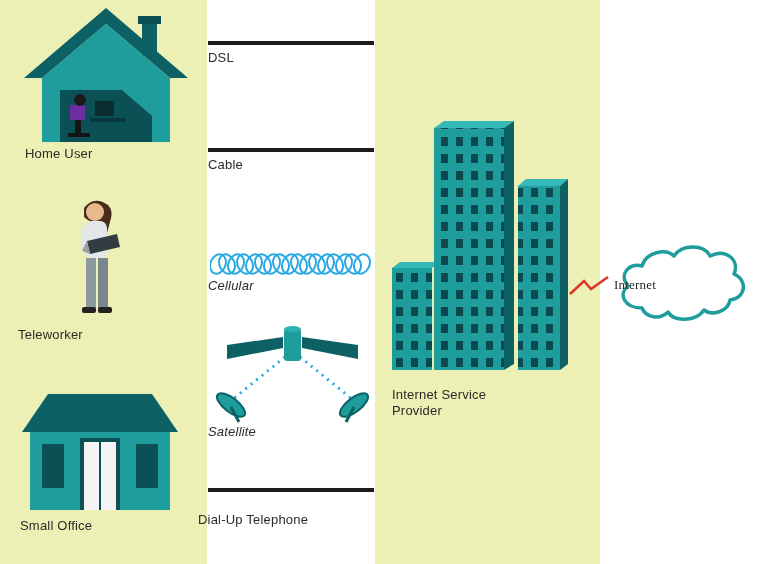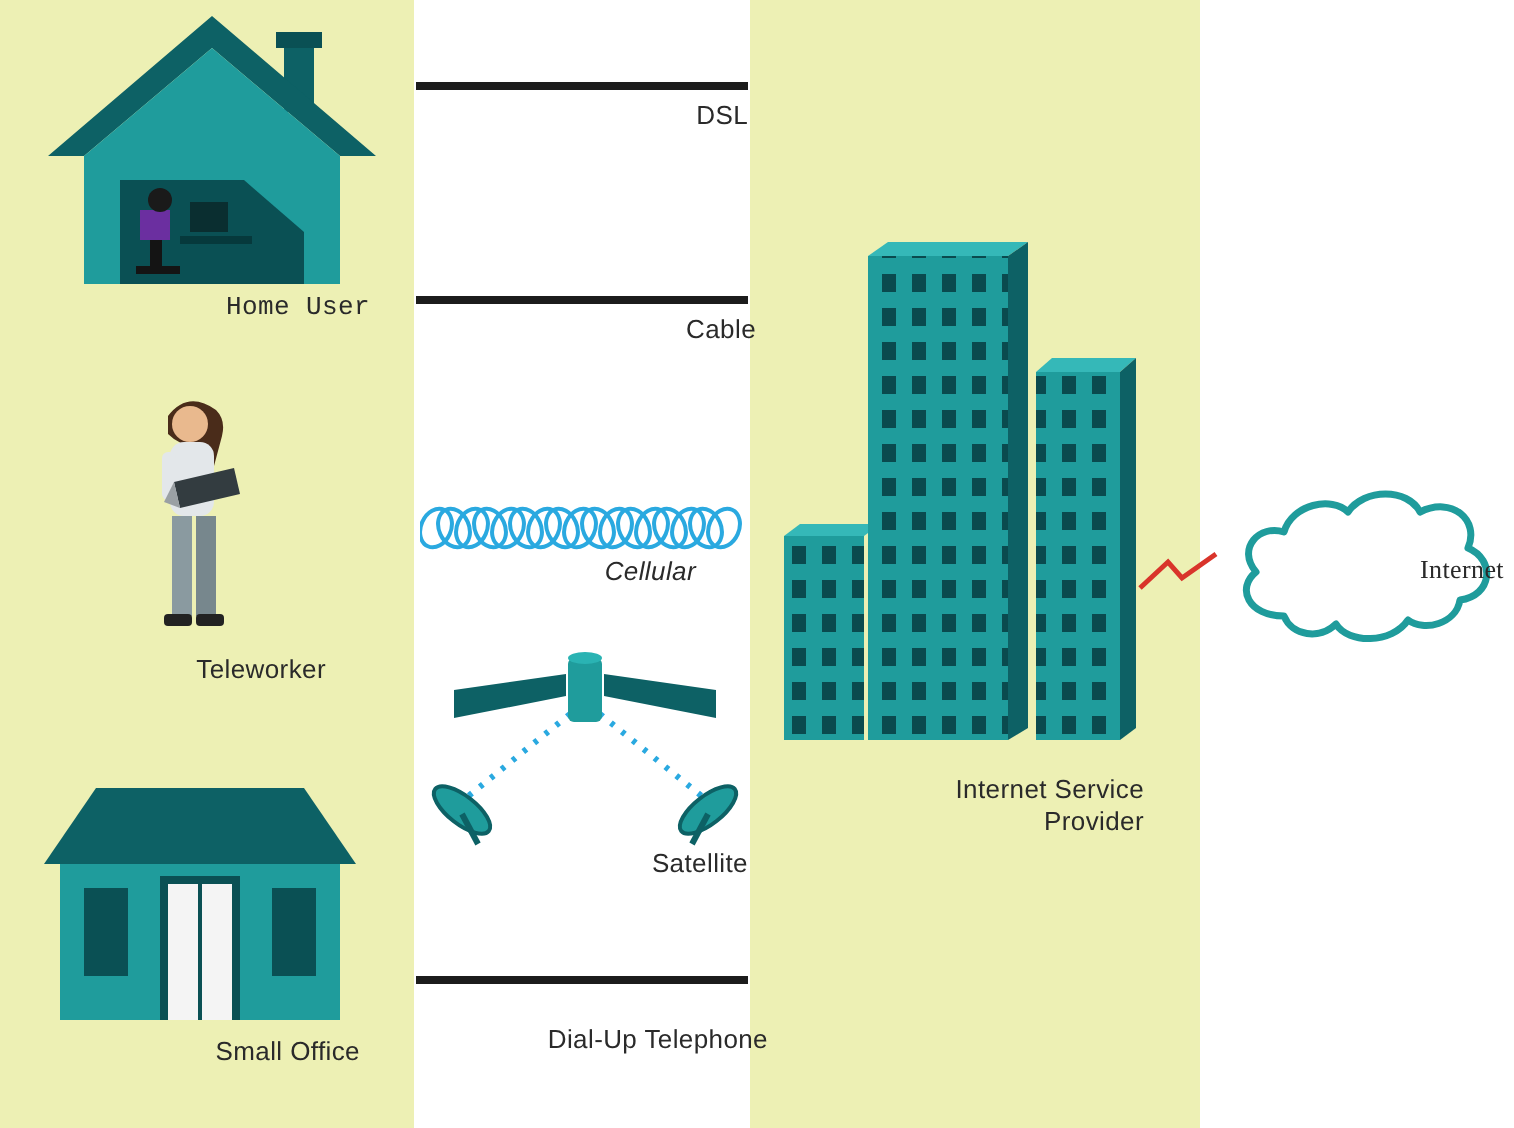--- a/index.html
+++ b/index.html
@@ -3,21 +3,21 @@
 <meta charset="utf-8">
 <style>
   html,body{margin:0;padding:0;background:#fff;}
   #canvas{
     position:relative;width:757px;height:564px;overflow:hidden;
     background:#ffffff;font-family:"Liberation Sans",sans-serif;
     border-bottom:2px solid #a8a8a8;border-right:1px solid #d0d0d0;
   }
   .panel{position:absolute;top:0;height:564px;background:#edf0b4;}
   .lbl{
-    position:absolute;text-align:right;font-size:13px;color:#2a2a2a;
+    position:absolute;text-align:left;font-size:13px;color:#2a2a2a;
     line-height:1.25;letter-spacing:.2px;
   }
   .pre{white-space:pre-line;}
   .hline{position:absolute;height:4px;background:#1c1c1c;}
   .icon{position:absolute;}
 </style>
 </head>
 <body>
 
 <div id="canvas">
@@ -31,21 +31,21 @@
     <polygon points="84,2 166,72 148,72 84,18 20,72 2,72" fill="#0d6165"></polygon>
     <polygon points="20,72 84,18 148,72 148,136 20,136" fill="#1f9c9c"></polygon>
     <polygon points="38,136 38,84 100,84 130,110 130,136" fill="#0a5054"></polygon>
     <rect x="53" y="108" width="6" height="22" fill="#141414"></rect>
     <rect x="46" y="127" width="22" height="4" fill="#141414"></rect>
     <rect x="48" y="99" width="15" height="15" fill="#6b2fa0"></rect>
     <circle cx="58" cy="94" r="6" fill="#1a1a1a"></circle>
     <rect x="68" y="112" width="36" height="4" fill="#06393c"></rect>
     <rect x="73" y="95" width="19" height="15" fill="#0a2e30"></rect>
   </svg>
-  <div class="lbl" style="left:25px;top:146px;width:160px;font-family:Liberation Mono, monospace;">Home User</div>
+  <div class="lbl" style="left:25px;top:146px;width:160px;">Home User</div>
 
   <svg class="icon" style="left:56px;top:196px;" width="80" height="128" viewBox="0 0 80 128">
     <path d="M28 12 q10 -13 24 -3 q5 5 3 13 l-4 15 q-3 -7 -9 -9 q-9 -2 -14 -7 z" fill="#4a2c1a"></path>
     <circle cx="39" cy="16" r="9" fill="#e9b98e"></circle>
     <rect x="29" y="25" width="22" height="37" rx="7" fill="#e3e7ea"></rect>
     <rect x="25" y="30" width="7" height="24" rx="3" fill="#e3e7ea"></rect>
     <polygon points="31,45 61,38 64,51 34,58" fill="#333c40"></polygon>
     <polygon points="31,45 34,58 26,55" fill="#9aa0a4"></polygon>
     <rect x="30" y="62" width="10" height="50" fill="#8a9aa0"></rect>
     <rect x="42" y="62" width="10" height="50" fill="#77878d"></rect>
@@ -103,21 +103,21 @@
     <ellipse cx="87.5" cy="4" rx="8.5" ry="3" fill="#2ab3b3"></ellipse>
     <g transform="rotate(38 26 80)">
       <ellipse cx="26" cy="80" rx="17" ry="7" fill="#1f9c9c" stroke="#0d6165" stroke-width="2"></ellipse>
     </g>
     <line x1="26" y1="82" x2="34" y2="97" stroke="#0d6165" stroke-width="3"></line>
     <g transform="rotate(-38 149 80)">
       <ellipse cx="149" cy="80" rx="17" ry="7" fill="#1f9c9c" stroke="#0d6165" stroke-width="2"></ellipse>
     </g>
     <line x1="149" y1="82" x2="141" y2="97" stroke="#0d6165" stroke-width="3"></line>
   </svg>
-  <div class="lbl" style="left:208px;top:424px;width:166px;">Satellite</div>
+  <div class="lbl" style="left:208px;top:424px;width:166px;font-style:italic;">Satellite</div>
 
   <div class="hline" style="left:208px;top:488px;width:166px;"></div>
   <div class="lbl" style="left:198px;top:512px;width:186px;">Dial-Up Telephone</div>
 
   <svg class="icon" style="left:392px;top:116px;" width="180" height="256" viewBox="0 0 180 256">
     <defs>
       <pattern id="win" width="15" height="17" patternUnits="userSpaceOnUse">
         <rect width="15" height="17" fill="#1f9c9c"></rect>
         <rect x="4" y="4" width="7" height="9" fill="#0a4a4e"></rect>
       </pattern>

